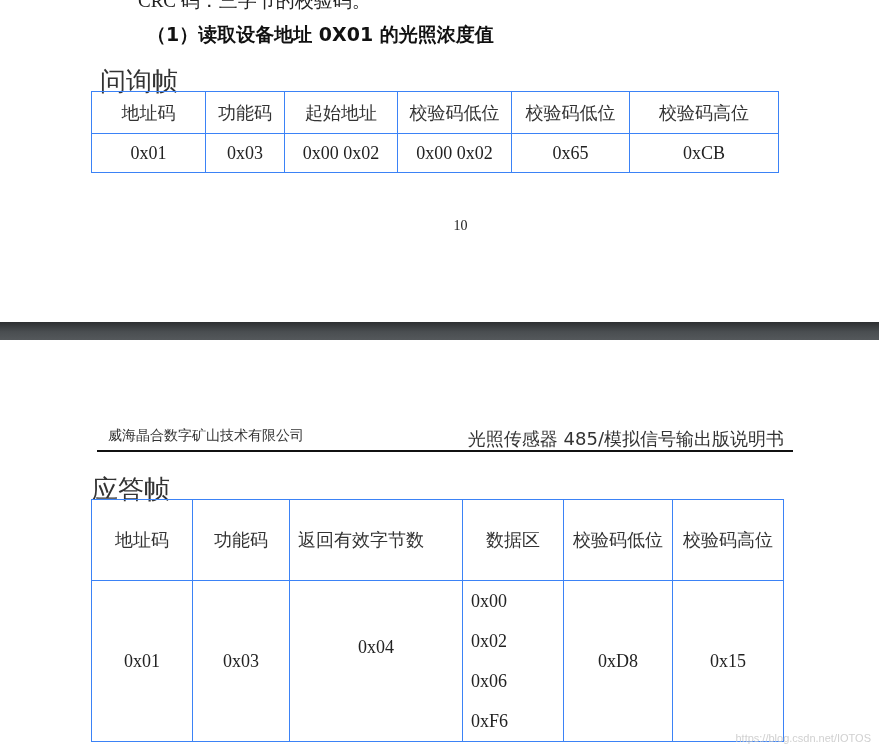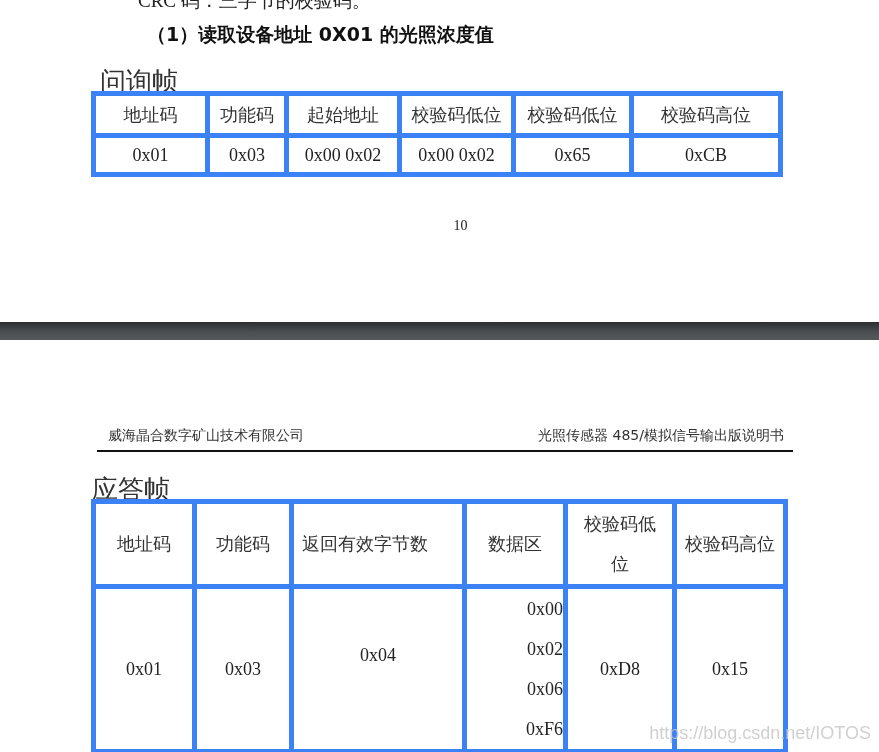--- a/index.html
+++ b/index.html
@@ -17,39 +17,39 @@
     font-family: "DejaVu Sans", "Liberation Sans", sans-serif;
   }
   .frame-label {
     font-size: 26px; color: #333;
     font-family: "DejaVu Sans", "Liberation Sans", sans-serif;
   }
   table.doc {
     position: absolute; border-collapse: collapse; table-layout: fixed;
   }
   table.doc td {
-    border: 5px solid #3b82f6; text-align: center; vertical-align: middle;
+    border: 1px solid #3b82f6; text-align: center; vertical-align: middle;
     font-size: 18px; color: #222; padding: 0;
   }
   table.doc td.cjk {
     font-family: "DejaVu Sans", "Liberation Sans", sans-serif; font-size: 18px; color: #333;
   }
   .page-number { left: 0; width: 921px; top: 218px; text-align: center; font-size: 14px; color: #222; }
   .page-gap {
     left: 0; top: 322px; width: 879px; height: 18px;
     background: linear-gradient(#2d2f31, #4a4e51 55%, #54585b);
   }
   .header-left { left: 108px; top: 427px; font-size: 14px; color: #333;
     font-family: Liberation Sans, sans-serif; }
-  .header-right { right: 95px; top: 427px; font-size: 14px; color: #333;
+  .header-right { right: 95px; top: 427px; font-size: 18px; color: #333;
     font-family: "DejaVu Sans", "Liberation Sans", sans-serif; }
   .header-rule { left: 97px; top: 450px; width: 696px; height: 2px; background: #111; }
-  .data-stack div { height: 40px; line-height: 40px; text-align: right; padding-left: 8px; }
+  .data-stack div { height: 40px; line-height: 40px; text-align: left; padding-left: 8px; }
   .watermark {
-    right: 8px; bottom: 8px; font-size: 18px; color: rgba(200,200,200,0.85);
+    right: 8px; bottom: 8px; font-size: 11px; color: rgba(200,200,200,0.85);
     font-family: "Liberation Sans", sans-serif;
   }
 </style>
 </head>
 <body>
 
 <div class="abs cut-line">CRC 码：三字节的校验码。</div>
 <div class="abs section-title">（1）读取设备地址 0X01 的光照浓度值</div>
 
 <div class="abs frame-label" style="left:100px; top:64px;">问询帧</div>

